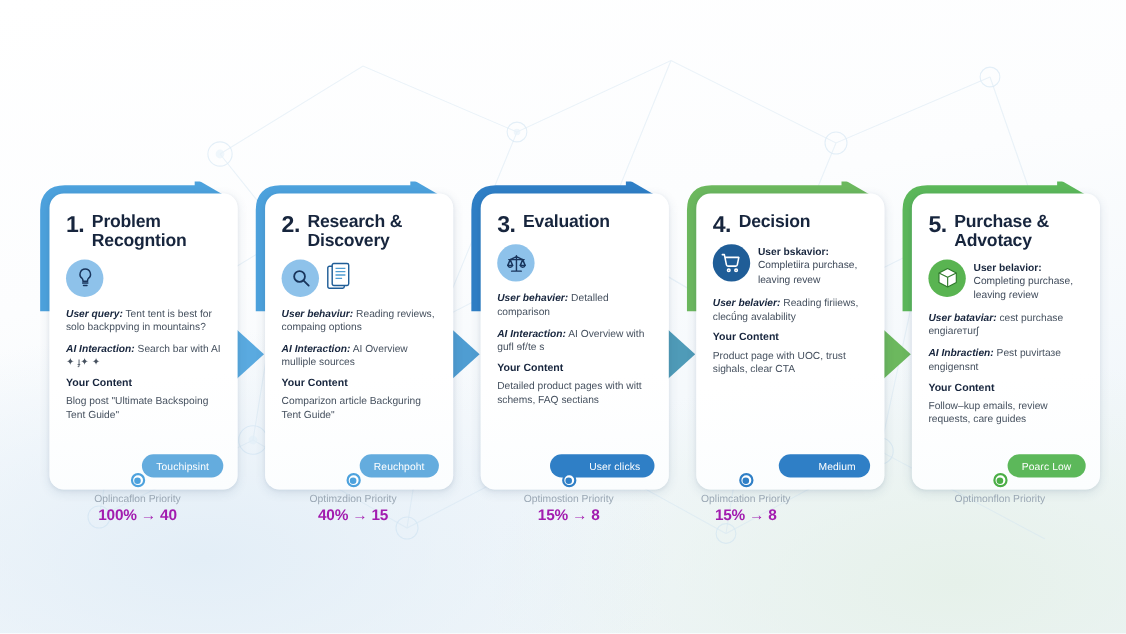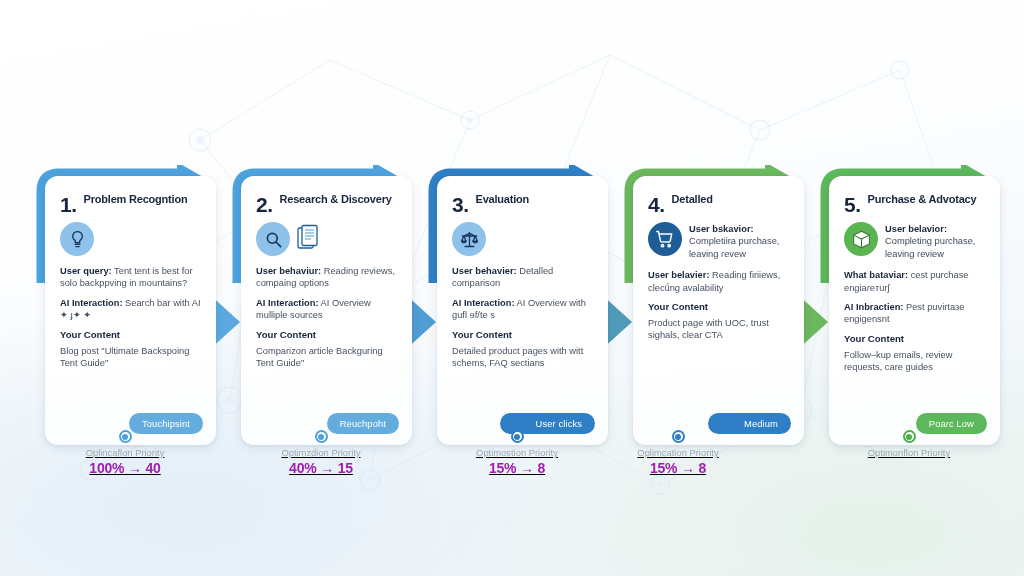--- a/index.html
+++ b/index.html
@@ -54,21 +54,21 @@
   }
   .step-num{
     font-size:21px;
     font-weight:bold;
     color:#17253d;
     line-height:1.0;
     letter-spacing:-.5px;
     padding-top:1px;
   }
   .step-title{
-    font-size:11px;
+    font-size:16px;
     font-weight:bold;
     color:#17253d;
     line-height:1.12;
     letter-spacing:-.2px;
   }
   .icon-row{ display:flex; align-items:flex-start; gap:7px; margin:2px 0 9px 0; }
   .icon-circle{
     width:34px; height:34px; border-radius:50%;
     flex:0 0 34px;
     display:flex; align-items:center; justify-content:center;
@@ -77,42 +77,42 @@
   .ic-blue-deep{ background:#1f5d97; }
   .ic-green{ background:#59b451; }
   .icon-doc{ width:26px; height:30px; flex:0 0 26px; margin-top:2px; }
   .head-note{
     font-size:9.3px; line-height:1.33; color:#3f4a5a;
     padding-top:1px;
   }
   .head-note b{ color:#17253d; }
   .body-txt{ font-size:9.3px; line-height:1.34; color:#46515f; }
   .body-txt p{ margin-bottom:7px; }
-  .body-txt b{ color:#17253d; font-weight:bold; }
+  .body-txt b{ color:#17253d; font-weight:bold;font-style:italic; }
   .sec-label{
     font-size:9.6px; font-weight:bold; color:#17253d;
     margin:1px 0 3px 0;
   }
   .pill{
     position:absolute;
     right:13px; bottom:11px;
     height:21px;
     padding:0 13px;
     border-radius:11px;
     display:flex; align-items:center; justify-content:center;
     font-size:9.4px; color:#ffffff; font-weight:normal;
     letter-spacing:.1px;
     white-space:nowrap;
     text-align:right;
   }
   .pill-lightblue{ background:#64acde; }
   .pill-blue{ background:#2f7fc6;padding-left:36px; }
   .pill-green{ background:#5cb85a; }
   
-  .metric{ position:absolute; top:430px; width:182px; text-align:center;text-decoration:underline; }
+  .metric{ position:absolute; top:430px; width:182px; text-align:center; }
   .dot{
     width:13px;height:13px;border-radius:50%;
     margin:0 auto 4px auto;
     display:flex;align-items:center;justify-content:center;
     background:#ffffff;
   }
   .dot i{ display:block; width:6px;height:6px;border-radius:50%; }
   .d-lightblue{ border:2px solid #4da2dd; } .d-lightblue i{ background:#4da2dd; }
   .d-blue{ border:2px solid #2f7fc6; } .d-blue i{ background:#2f7fc6; }
   .d-green{ border:2px solid #4bae46; } .d-green i{ background:#4bae46; }
@@ -297,21 +297,21 @@
   </div>
 
   <div class="step" style="left:622px;">
     <svg class="bracket" viewBox="0 0 182 120">
       <path d="M7 118 L7 26 Q7 8 25 8 L150 8" fill="none" stroke="#6cb85e" stroke-width="9" stroke-linecap="butt"></path>
       <path d="M143 -3 L169 12 L143 27 Z" fill="#6cb85e"></path>
     </svg>
     <div class="card">
       <div class="card-head">
         <span class="step-num">4.</span>
-        <span class="step-title">Detalled</span>
+        <span class="step-title">Decision</span>
       </div>
       <div class="icon-row">
         <span class="icon-circle ic-blue-deep">
           <svg width="20" height="20" viewBox="0 0 24 24" fill="none" stroke="#ffffff" stroke-width="1.7" stroke-linecap="round" stroke-linejoin="round">
             <path d="M2 3h2.2l2.3 11.2a1.6 1.6 0 0 0 1.6 1.3h8.6a1.6 1.6 0 0 0 1.6-1.3L20 6H5.4"></path>
             <circle cx="9" cy="20" r="1.4"></circle>
               <circle cx="17" cy="20" r="1.4"></circle>
           </svg>
         </span>
         <span class="head-note">
@@ -351,21 +351,21 @@
             <path d="M12 2.5 21 7v10l-9 4.5L3 17V7z"></path>
             <path d="M3 7l9 4.5L21 7M12 11.5V21.5"></path>
           </svg>
         </span>
         <span class="head-note">
           <b>User belavior:</b><br>
           <span>Completing puɾchase, leaving ɾeview</span>
         </span>
       </div>
       <div class="body-txt">
-        <p><b>What bataviar:</b><span> ᴄest purchase engiaɾeᴛurʃ</span></p>
+        <p><b>User bataviar:</b><span> ᴄest purchase engiaɾeᴛurʃ</span></p>
         <p><b>AI Inbractien:</b><span> Pest puvirtaᴈe engigensnt</span></p>
         <div class="sec-label">Your Content</div>
         <p>Follow–kup emails, review requests, care guides</p>
       </div>
       <div class="pill pill-green">Poaɾϲ Low</div>
     </div>
   </div>
   <div class="metric" style="left:818px;">
     <span class="dot d-green">
         <i></i>

